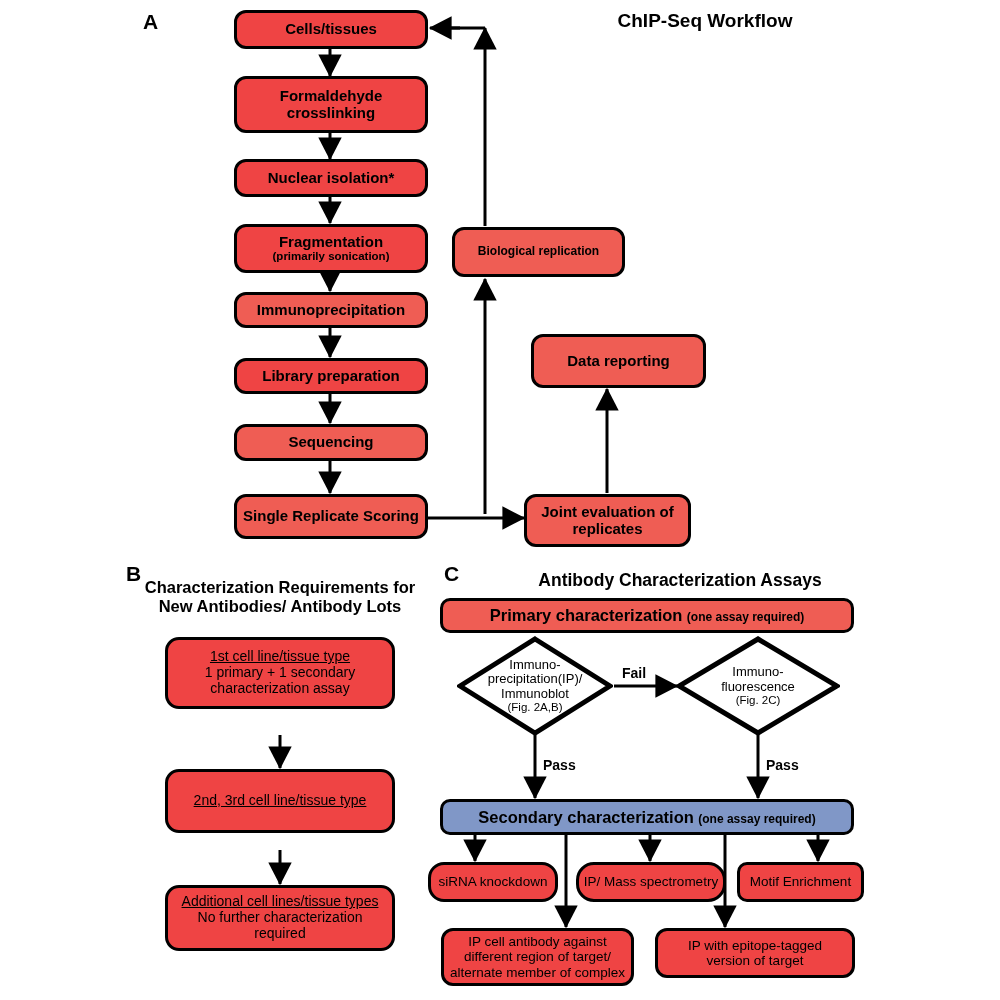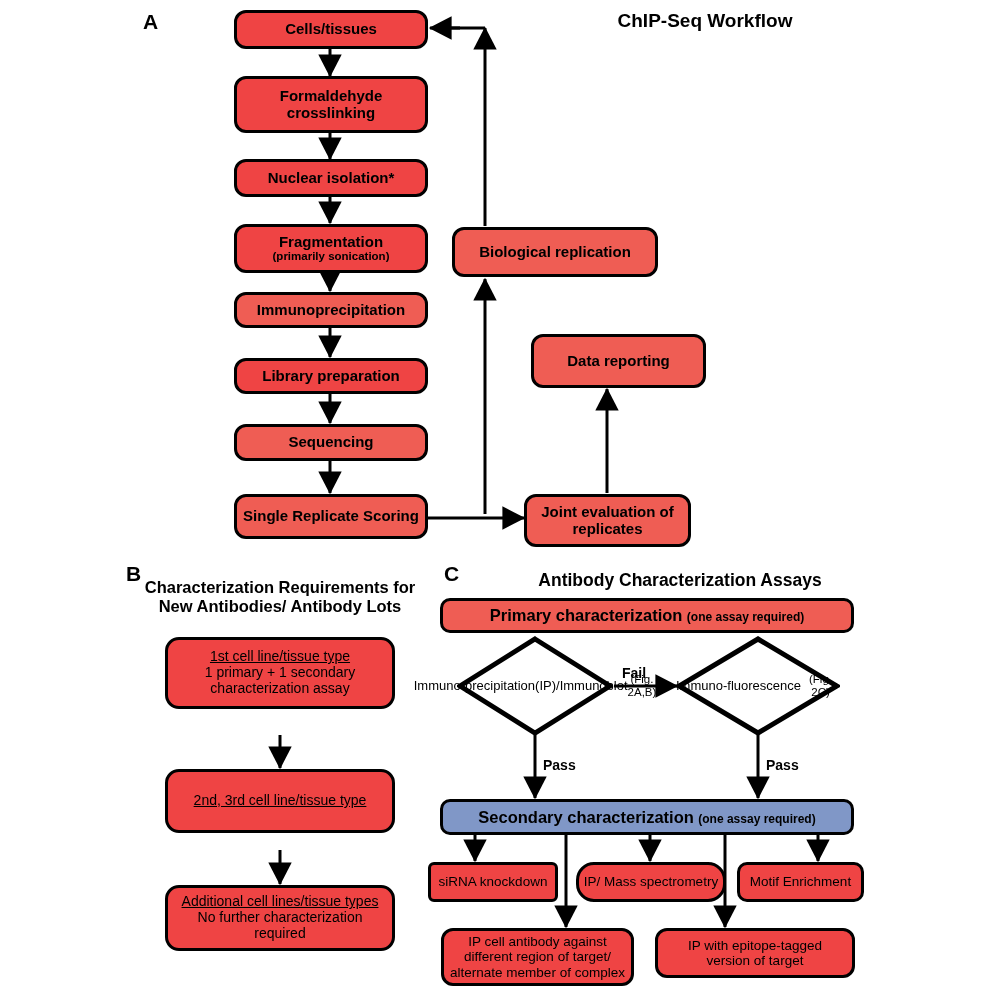--- a/index.html
+++ b/index.html
@@ -18,21 +18,21 @@
   .sm{font-size:11.5px;font-weight:bold;}
   .u{text-decoration:underline;}
 
   
   .plabel{position:absolute;font-weight:bold;font-size:21px;}
   .ptitle{position:absolute;font-weight:bold;text-align:center;line-height:1.15;}
 
   
   .diamond{position:absolute;}
   .diamond .dtext{position:absolute;left:0;top:0;width:100%;height:100%;
-       display:flex;flex-direction:row;align-items:center;justify-content:center;
+       display:flex;flex-direction:column;align-items:center;justify-content:center;
        text-align:center;line-height:1.12;font-size:13px;}
   .diamond svg{position:absolute;left:0;top:0;}
   .edgelabel{position:absolute;font-weight:bold;font-size:14px;}
   svg.arrows{position:absolute;left:0;top:0;width:1000px;height:1000px;
              pointer-events:none;}
 </style>
 </head>
 <body>
 
 <div class="stage">
@@ -119,21 +119,21 @@
   </div>
 
   <div class="node red" style="left:234px;top:424px;width:194px;height:37px;font-size:15px;">
     <span class="inner b">Sequencing</span>
   </div>
 
   <div class="node red" style="left:234px;top:494px;width:194px;height:45px;font-size:15px;">
     <span class="inner b">Single Replicate Scoring</span>
   </div>
 
-  <div class="node red" style="left:452px;top:227px;width:206px;height:50px;font-size:15px;">
+  <div class="node red" style="left:452px;top:227px;width:173px;height:50px;font-size:12px;">
     <span class="inner b">Biological replication</span>
   </div>
 
   <div class="node red" style="left:531px;top:334px;width:175px;height:54px;font-size:15px;">
     <span class="inner b">Data reporting</span>
   </div>
 
   <div class="node red" style="left:524px;top:494px;width:167px;height:53px;font-size:15px;">
     <div class="inner">
       <div class="b">Joint evaluation of</div>
@@ -205,21 +205,21 @@
   <div class="edgelabel" style="left:543px;top:757px;">Pass</div>
   <div class="edgelabel" style="left:766px;top:757px;">Pass</div>
 
   <div class="node blue" style="left:440px;top:799px;width:414px;height:36px;border-radius:10px;">
     <span class="inner">
       <span class="b" style="font-size:16.5px;">Secondary characterization</span>
       <span class="b" style="font-size:12px;">(one assay required)</span>
     </span>
   </div>
 
-  <div class="node" style="left:428px;top:862px;width:130px;height:40px;font-size:13.5px;border-radius:6px;">
+  <div class="node" style="left:428px;top:862px;width:130px;height:40px;font-size:13.5px;border-radius:16px;">
     <span class="inner">siRNA knockdown</span>
   </div>
 
   <div class="node" style="left:576px;top:862px;width:150px;height:40px;font-size:13.5px;border-radius:18px;">
     <span class="inner">IP/ Mass spectrometry</span>
   </div>
 
   <div class="node" style="left:737px;top:862px;width:127px;height:40px;font-size:13.5px;border-radius:10px;">
     <span class="inner">Motif Enrichment</span>
   </div>

